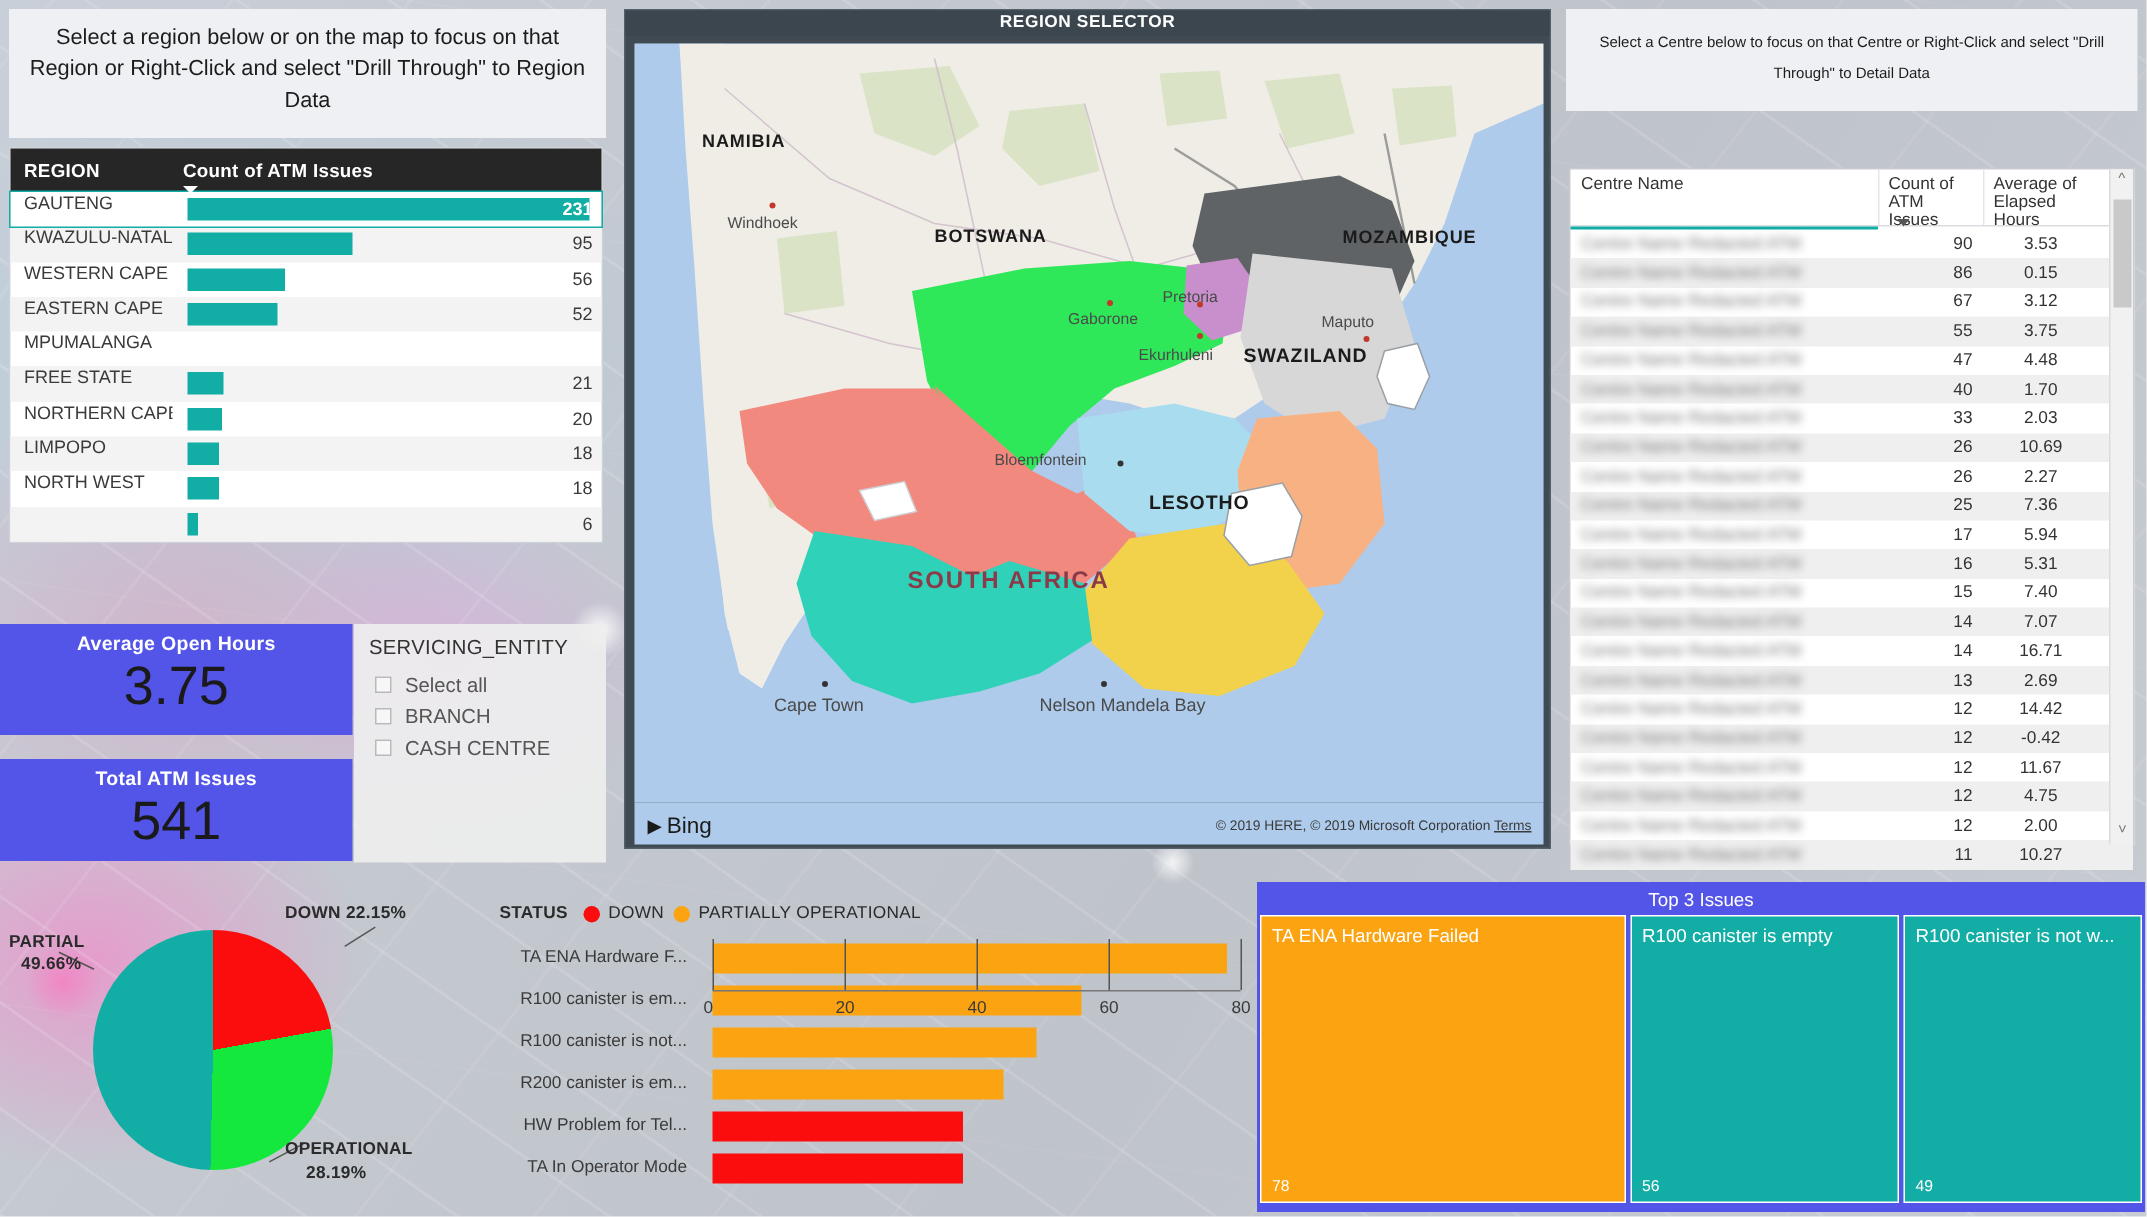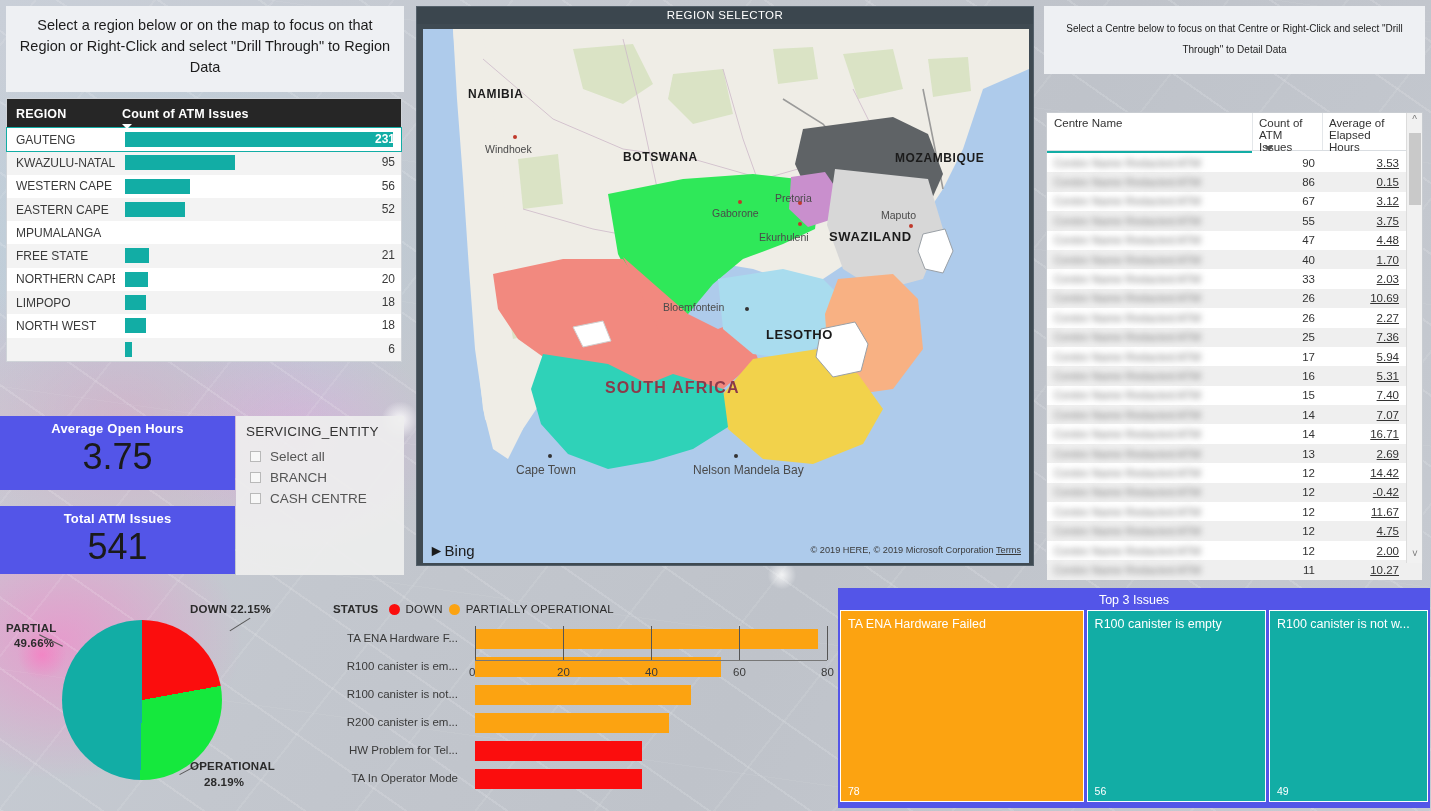--- a/index.html
+++ b/index.html
@@ -43,21 +43,21 @@
   .rt-head {
     display:flex; background:#262626; color:#fff; height:29px; align-items:center;
     font-size:12.5px; font-weight:bold; letter-spacing:.2px;
   }
   .rt-head .c1 { width:108px; padding-left:9px; }
   .rt-head .c2 { flex:1; padding-left:7px; position:relative; }
   .sort-caret {
     position:absolute; left:7px; top:17px; width:0; height:0;
     border-left:5px solid transparent; border-right:5px solid transparent; border-top:5px solid #fff;
   }
-  .rt-row { display:flex; height:23.3px; align-items:center; font-size:12px; color:#3a3a3a; }
+  .rt-row { display:flex; height:23.3px; align-items:flex-start; font-size:12px; color:#3a3a3a; }
   .rt-row:nth-child(even) { background:#f3f3f3; }
   .rt-row .name { width:108px; padding-left:9px; white-space:nowrap; overflow:hidden; }
   .rt-row .barcell { flex:1; position:relative; height:100%; }
   .rt-row .bar {
     position:absolute; left:10px; top:4px; height:15px; background:#12ada5;
   }
   .rt-row .val {
     position:absolute; right:6px; top:4px; font-size:12px; color:#3a3a3a; line-height:15px;
   }
   .rt-row.highlight .val { color:#ffffff; font-weight:bold; }
@@ -86,21 +86,21 @@
     width:11px; height:11px; border:1px solid #b9b9b9; background:#f7f7f7;
     margin-right:9px; margin-left:4px;
   }
 
   
   #map-panel {
     position:absolute; left:416px; top:6px; width:618px; height:560px;
     background:#3f4a52; border:1px solid #54606a;
   }
   .map-title {
-    height:17px; background:#3b464e; color:#fff; font-size:11.5px; font-weight:normal;
+    height:17px; background:#3b464e; color:#fff; font-size:11.5px; font-weight:bold;
     text-align:center; line-height:17px; letter-spacing:.4px;
   }
   .map-canvas {
     position:absolute; left:6px; top:22px; width:606px; height:506px;
     background:#aecbeb; overflow:hidden;
   }
   .map-footer {
     position:absolute; left:6px; top:528px; width:606px; height:28px;
     background:#aecbeb; font-size:10px; color:#333;
   }
@@ -131,21 +131,21 @@
   .ct-head .h3 { width:84px; padding:4px 6px 0 6px; border-left:1px solid #e4e7ea; }
   .ct-sortcaret { position:absolute; left:12px; bottom:-1px; width:0;height:0;
     border-left:4px solid transparent;border-right:4px solid transparent;border-top:5px solid #555; }
   .ct-row { display:flex; height:19.4px; font-size:11.5px; color:#333; align-items:center; }
   .ct-row:nth-child(even) { background:#efefef; }
   .ct-row .cname {
     width:205px; padding-left:7px; color:#7b7b7b;
     filter: blur(3px); white-space:nowrap; overflow:hidden;
   }
   .ct-row .ccount { width:70px; text-align:right; padding-right:7px; }
-  .ct-row .cavg { width:84px; text-align:right; padding-right:7px;text-decoration:underline; }
+  .ct-row .cavg { width:84px; text-align:center; padding-right:7px; }
   .ct-scroll {
     position:absolute; right:0; top:0; width:16px; height:100%;
     background:#f1f1f1; border-left:1px solid #dcdcdc;
   }
   .ct-scroll .arrow { text-align:center; font-size:10px; color:#777; height:14px; line-height:14px; }
   .ct-scroll .thumb { position:absolute; left:2px; top:20px; width:12px; height:72px; background:#c9c9c9; }
   .ct-topline { height:2px; background:#12ada5; width:205px; }
 
   
   #pie-panel { position:absolute; left:0px; top:592px; width:320px; height:219px; }

